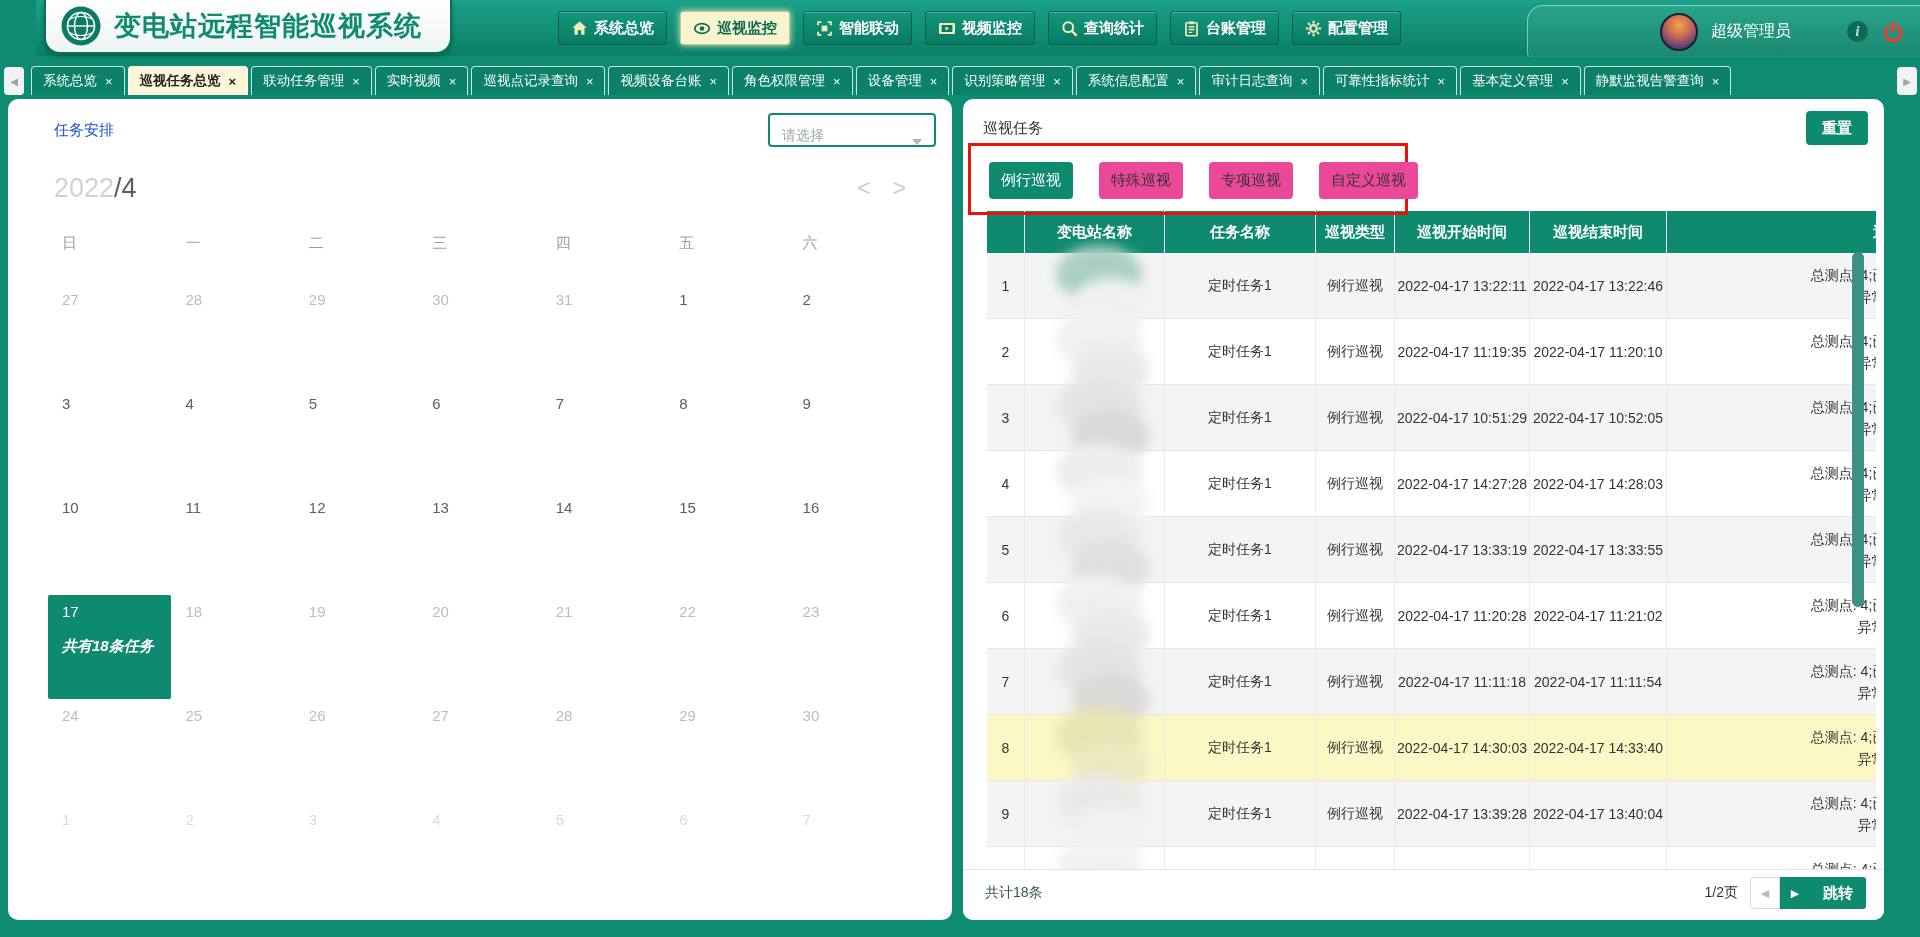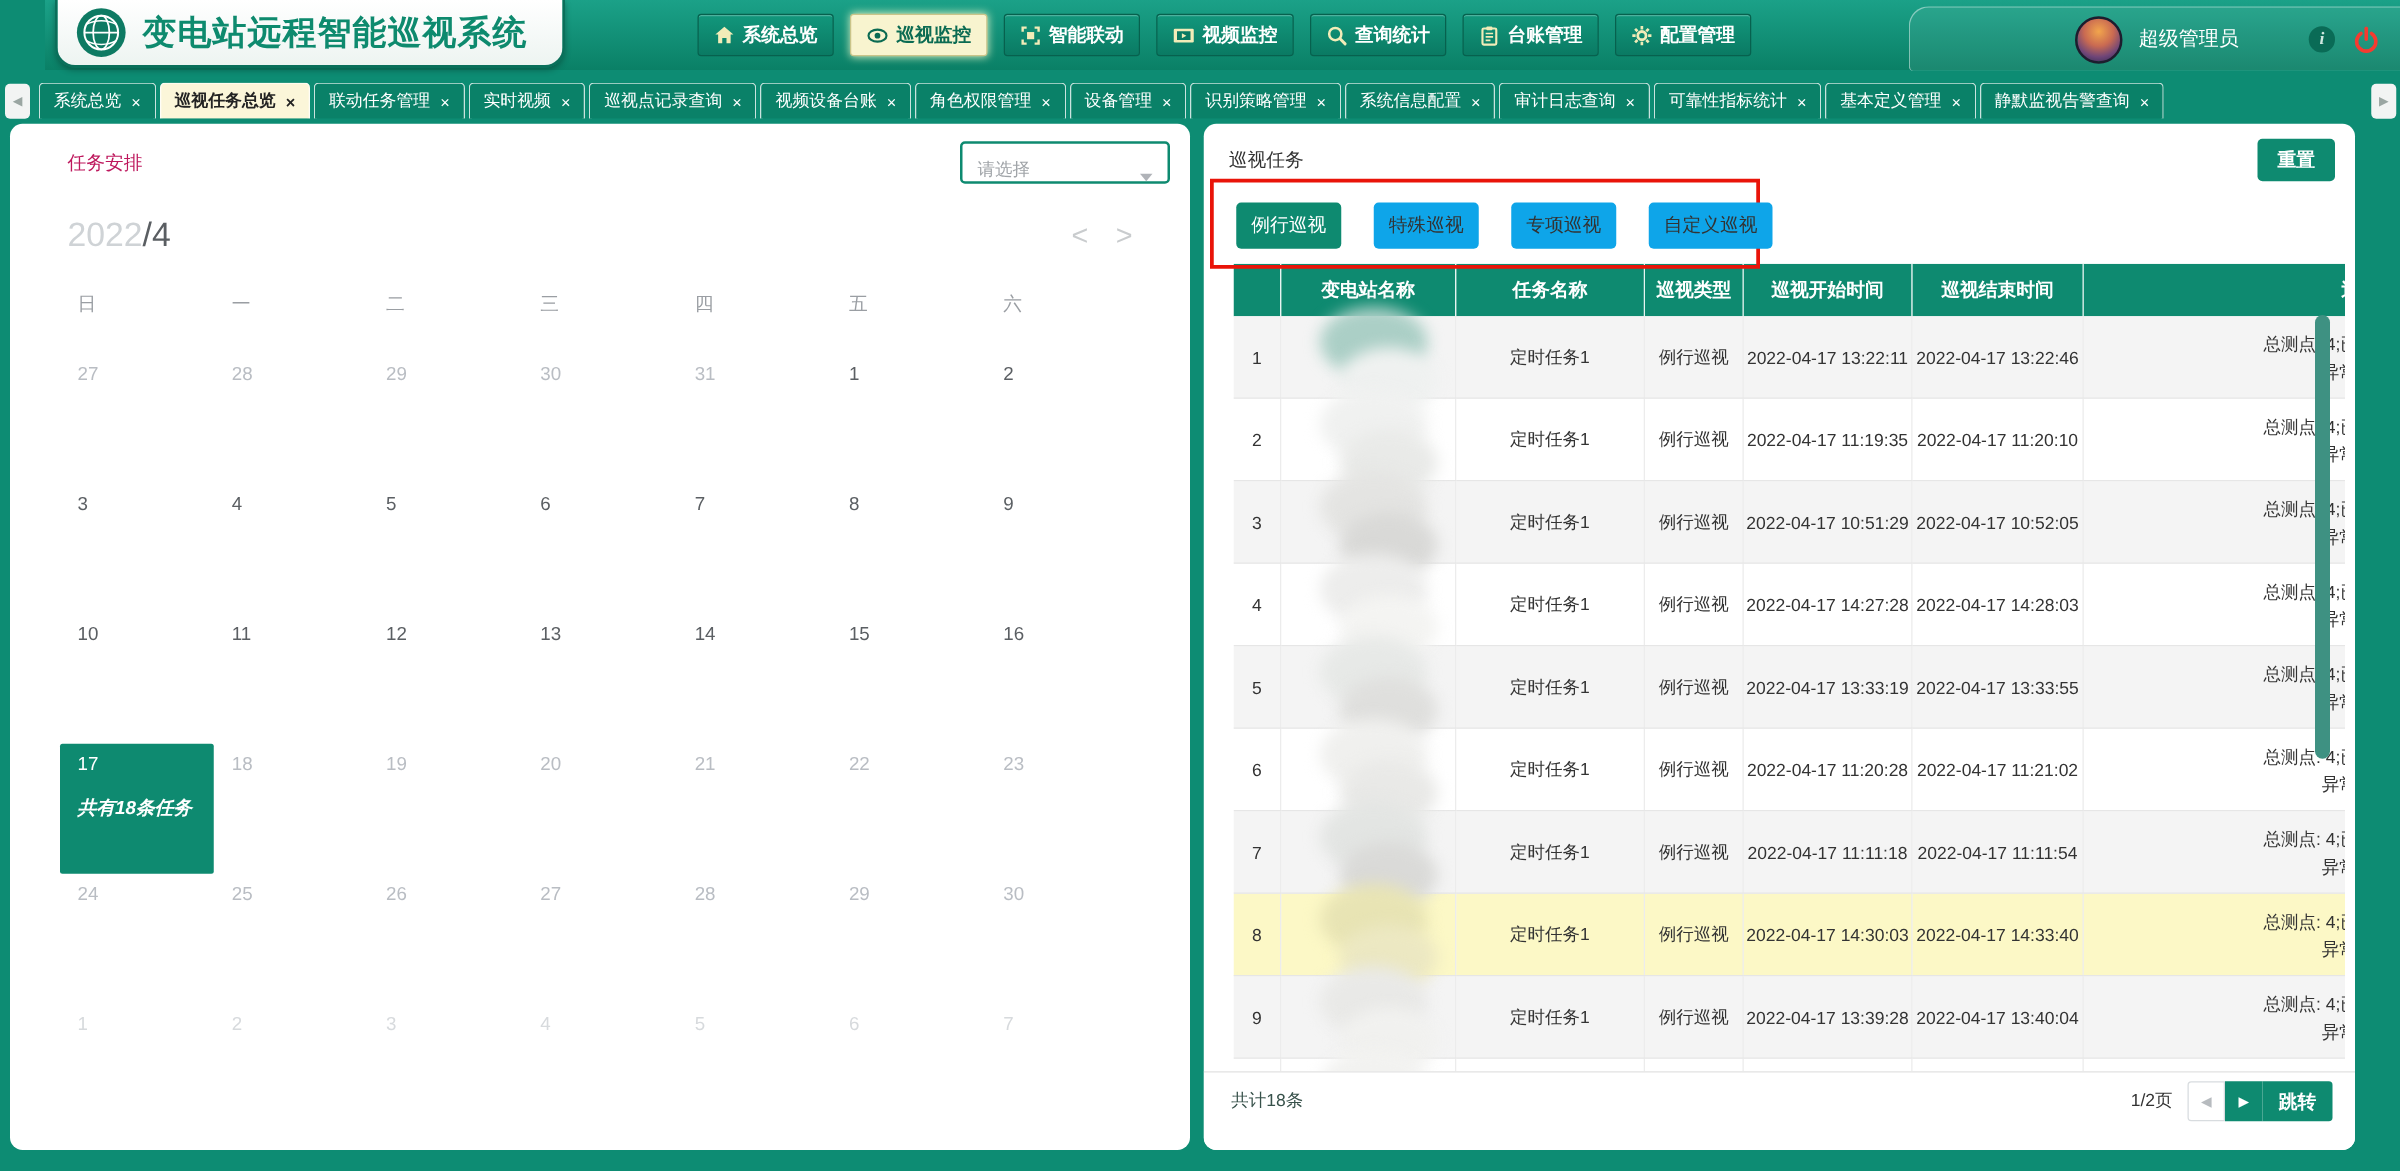--- a/index.html
+++ b/index.html
@@ -38,21 +38,21 @@
     font-size:13.5px;margin-right:3px;cursor:pointer;white-space:nowrap;}
   .tab .x{font-size:13px;line-height:1;}
   .tab.active{background:#FBF6D9;color:#222;font-weight:bold;}
   
   .content{display:flex;gap:11px;padding:4px 0 0 8px;height:825px;box-sizing:border-box;}
   .panel{background:#fff;border-radius:10px;height:821px;box-sizing:border-box;}
   .panel.left{width:944px;}
   .panel.right{width:921px;position:relative;overflow:hidden;}
   
   .lp-head{display:flex;justify-content:space-between;align-items:flex-start;padding:14px 16px 0 46px;}
-  .lp-title{font-size:15px;color:#be185d;padding-top:8px;}
+  .lp-title{font-size:15px;color:#1d4ed8;padding-top:8px;}
   .select{width:168px;height:34px;border:2px solid #0E8A70;border-radius:4px;display:flex;align-items:flex-end;
     padding:0 12px;box-sizing:border-box;cursor:pointer;background:#fff;}
   .select .ph{color:#A0A4A8;font-size:14px;}
   .caret{margin-left:auto;width:0;height:0;border-left:5px solid transparent;border-right:5px solid transparent;
     border-top:6px solid #B0B3B8;}
   .cal-title{margin:26px 46px 0 46px;font-size:27px;display:flex;align-items:center;}
   .cal-title .yr{color:#CFD3D6;} .cal-title .mo{color:#5A5E62;}
   .cal-nav{margin-left:auto;display:flex;gap:22px;color:#C9CCCE;font-size:23px;}
   .cal-nav span{cursor:pointer;line-height:1;}
   .weekdays,.days{display:grid;grid-template-columns:repeat(7,1fr);margin:30px 40px 0 40px;}
@@ -62,37 +62,37 @@
   .day{padding:8px 0 0 14px;font-size:15px;box-sizing:border-box;cursor:pointer;}
   .day.cur{color:#5B5F63;} .day.dim{color:#B9BDC3;} .day.faint{color:#D7DADD;}
   .day.sel{background:#0E8A70;color:#fff;border-radius:2px;}
   .day.sel .note{margin-top:17px;font-style:italic;font-weight:bold;font-size:15px;padding-right:8px;}
   
   .rp-head{display:flex;justify-content:space-between;align-items:center;padding:12px 16px 0 20px;}
   .rp-title{font-size:15px;color:#333;}
   .reset-btn{height:34px;padding:0 16px;background:#0E8A70;color:#fff;border:none;border-radius:4px;
     font-size:15px;font-weight:bold;cursor:pointer;}
   .type-tabs{display:flex;gap:26px;align-items:center;margin:16px 0 0 26px;height:38px;position:relative;z-index:6;}
-  .type-tab{font-size:15px;color:#333;background:#0ea5e9;border:none;padding:9px 12px;border-radius:4px;cursor:pointer;white-space:nowrap;}
+  .type-tab{font-size:15px;color:#333;background:#ec4899;border:none;padding:9px 12px;border-radius:4px;cursor:pointer;white-space:nowrap;}
   .type-tab.active{background:#0E8A70;color:#fff;}
   .red-box{position:absolute;left:5px;top:44px;width:434px;height:66px;border:3px solid #E91409;z-index:5;pointer-events:none;}
   .tbl-wrap{margin-top:12px;width:889px;overflow:hidden;padding-left:24px;}
   table{border-collapse:collapse;table-layout:fixed;width:1132px;}
   thead th{height:40px;background:#0E8A70;color:#fff;font-size:15px;font-weight:bold;
     border-right:1px solid rgba(255,255,255,.9);}
   tbody td{height:65px;text-align:center;font-size:14px;color:#333;
     border-right:1px solid #ECECEC;border-bottom:1px solid #E6E6E6;padding:0;}
   tbody tr{background:#fff;cursor:pointer;}
   tbody tr.odd{background:#F4F4F4;}
   tbody tr.hl{background:#FCF8C6;}
   .res div{line-height:22px;white-space:nowrap;}
   .blobwrap{position:relative;width:100%;height:65px;}
   .blob{position:absolute;border-radius:50%;filter:blur(6px);}
   .rp-foot{position:absolute;left:0;right:0;bottom:0;height:46px;border-top:1px solid #E2E2E2;background:#fff;
-    display:flex;align-items:center;padding:0 18px 16px 22px;z-index:4;}
+    display:flex;align-items:center;padding:0 18px 4px 22px;z-index:4;}
   .total{font-size:14px;color:#37514A;}
   .foot-right{margin-left:auto;display:flex;align-items:center;}
   .page-ind{font-size:14px;color:#333;margin-right:12px;}
   .pg-prev{width:30px;height:32px;background:#fff;border:1px solid #D8DCDF;color:#B7BBBF;display:grid;
     place-items:center;font-size:11px;border-radius:3px 0 0 3px;cursor:pointer;box-sizing:border-box;}
   .pg-next{width:30px;height:32px;background:#0E8A70;color:#fff;display:grid;place-items:center;font-size:11px;cursor:pointer;}
   .jump{height:32px;padding:0 13px;background:#0E8A70;color:#fff;font-size:15px;font-weight:bold;
     display:flex;align-items:center;border:none;border-radius:0 3px 3px 0;cursor:pointer;}
   .vscroll{position:absolute;left:889px;top:153px;width:12px;height:355px;background:#3E9182;border-radius:6px;z-index:3;cursor:pointer;}
 </style>

